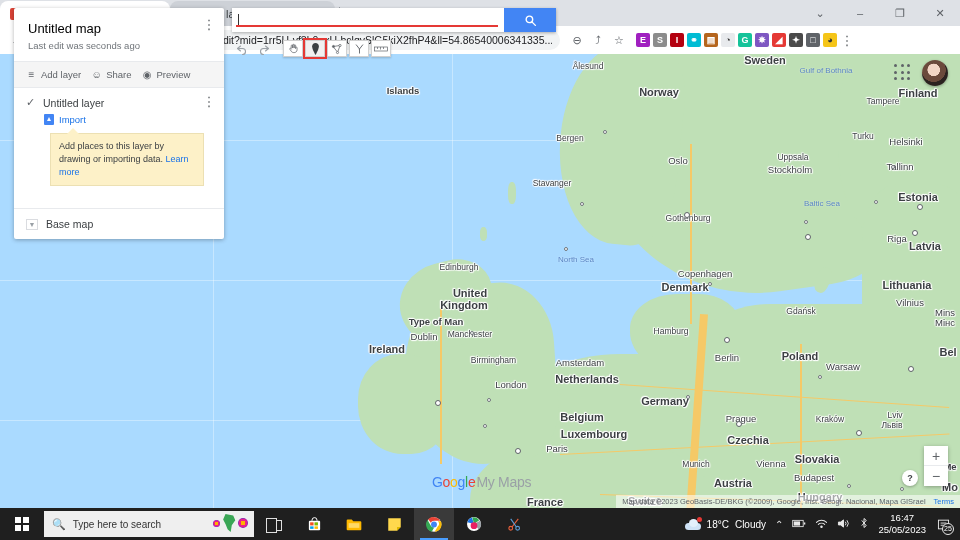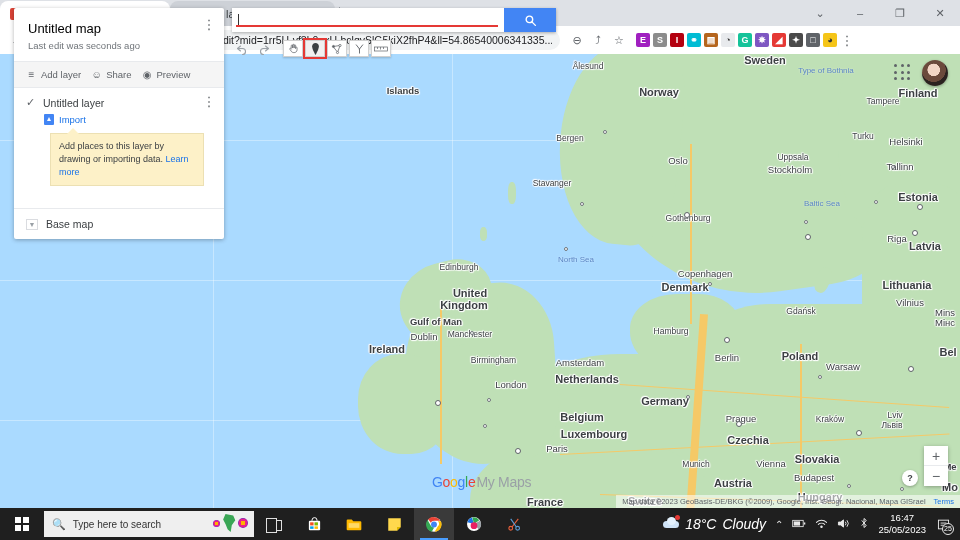--- a/index.html
+++ b/index.html
@@ -246,21 +246,21 @@
   .tb-app.active::after { content: ""; position: absolute; bottom: 0; left: 6px; right: 6px;
                           height: 2px; background: #4a9eff; }
   .tb-app.active { background: #3a3a3a; }
   .taskview { width: 16px; height: 13px; position: relative; }
   .taskview::before { content: ""; position: absolute; left: 0; top: 0; width: 9px; height: 13px;
                       border: 1.2px solid #e0e0e0; }
   .taskview::after { content: ""; position: absolute; right: 0; top: 2px; width: 4px; height: 9px;
                      border: 1.2px solid #e0e0e0; border-left: none; }
   .sysicon { width: 16px; height: 16px; display: flex; align-items: center; justify-content: center; }
   .tray { margin-left: auto; display: flex; align-items: center; gap: 9px; padding-right: 8px; }
-  .weather { display: flex; align-items: flex-start; gap: 6px; color: #fff; font-size: 14px; font-style: italic; }
+  .weather { display: flex; align-items: center; gap: 6px; color: #fff; font-size: 10px; }
   .cloudico { width: 16px; height: 12px; position: relative; }
   .cloudico .c1 { position: absolute; left: 0; bottom: 0; width: 16px; height: 7px;
                   background: #cfe3f7; border-radius: 5px; }
   .cloudico .c2 { position: absolute; left: 4px; bottom: 3px; width: 9px; height: 8px;
                   background: #e3f0fc; border-radius: 50%; }
   .cloudico .dot { position: absolute; right: -1px; top: -1px; width: 5px; height: 5px;
                    background: #e53935; border-radius: 50%; }
   .trayico { color: #e8e8e8; font-size: 10px; }
   .clock { color: #fff; font-size: 9.5px; line-height: 12px; text-align: center; }
   .notif { width: 17px; height: 17px; position: relative; color: #e8e8e8; font-size: 11px;
@@ -366,35 +366,35 @@
         <div class="maplabel lbl-country" style="left: 918px; top: 39px; transform: translate(-50%, -50%);">Finland</div>
         <div class="maplabel lbl-city" style="left: 883px; top: 47px; transform: translate(-50%, -50%);">Tampere</div>
         <div class="maplabel lbl-city" style="left: 570px; top: 84px; transform: translate(-50%, -50%);">Bergen</div>
         <div class="maplabel lbl-city" style="left: 863px; top: 82px; transform: translate(-50%, -50%);">Turku</div>
         <div class="maplabel lbl-capital" style="left: 906px; top: 87px; transform: translate(-50%, -50%);">Helsinki</div>
         <div class="maplabel lbl-capital" style="left: 678px; top: 106px; transform: translate(-50%, -50%);">Oslo</div>
         <div class="maplabel lbl-city" style="left: 793px; top: 103px; transform: translate(-50%, -50%);">Uppsala</div>
         <div class="maplabel lbl-capital" style="left: 790px; top: 115px; transform: translate(-50%, -50%);">Stockholm</div>
         <div class="maplabel lbl-capital" style="left: 900px; top: 112px; transform: translate(-50%, -50%);">Tallinn</div>
         <div class="maplabel lbl-city" style="left: 552px; top: 129px; transform: translate(-50%, -50%);">Stavanger</div>
-        <div class="maplabel lbl-water" style="left: 826px; top: 16px; transform: translate(-50%, -50%);">Type of Bothnia</div>
+        <div class="maplabel lbl-water" style="left: 826px; top: 16px; transform: translate(-50%, -50%);">Gulf of Bothnia</div>
         <div class="maplabel lbl-water" style="left: 822px; top: 149px; transform: translate(-50%, -50%);">Baltic Sea</div>
         <div class="maplabel lbl-country" style="left: 918px; top: 143px; transform: translate(-50%, -50%);">Estonia</div>
         <div class="maplabel lbl-city" style="left: 688px; top: 164px; transform: translate(-50%, -50%);">Gothenburg</div>
         <div class="maplabel lbl-capital" style="left: 897px; top: 184px; transform: translate(-50%, -50%);">Riga</div>
         <div class="maplabel lbl-country" style="left: 925px; top: 192px; transform: translate(-50%, -50%);">Latvia</div>
         <div class="maplabel lbl-city" style="left: 459px; top: 213px; transform: translate(-50%, -50%);">Edinburgh</div>
         <div class="maplabel lbl-water" style="left: 570px; top: 205px; transform: translate(-50%, -50%); padding-left: 12px;">North Sea</div>
         <div class="maplabel lbl-capital" style="left: 705px; top: 219px; transform: translate(-50%, -50%);">Copenhagen</div>
         <div class="maplabel lbl-country" style="left: 663px; top: 233px; transform: translate(-50%, -50%); padding-left: 44px;">Denmark</div>
         <div class="maplabel lbl-country" style="left: 907px; top: 231px; transform: translate(-50%, -50%);">Lithuania</div>
         <div class="maplabel lbl-capital" style="left: 910px; top: 248px; transform: translate(-50%, -50%);">Vilnius</div>
         <div class="maplabel lbl-country" style="left: 470px; top: 239px; transform: translate(-50%, -50%);">United</div>
         <div class="maplabel lbl-country" style="left: 464px; top: 251px; transform: translate(-50%, -50%);">Kingdom</div>
-        <div class="maplabel lbl-country-sm" style="left: 436px; top: 267px; transform: translate(-50%, -50%);">Gulf of Man</div>
+        <div class="maplabel lbl-country-sm" style="left: 436px; top: 267px; transform: translate(-50%, -50%);">Type of Man</div>
         <div class="maplabel lbl-city" style="left: 801px; top: 257px; transform: translate(-50%, -50%);">Gdańsk</div>
         <div class="maplabel lbl-capital" style="left: 945px; top: 258px; transform: translate(-50%, -50%);">Mins</div>
         <div class="maplabel lbl-capital" style="left: 945px; top: 268px; transform: translate(-50%, -50%);">Мінс</div>
         <div class="maplabel lbl-capital" style="left: 424px; top: 282px; transform: translate(-50%, -50%);">Dublin</div>
         <div class="maplabel lbl-city" style="left: 470px; top: 280px; transform: translate(-50%, -50%);">Manchester</div>
         <div class="maplabel lbl-city" style="left: 671px; top: 277px; transform: translate(-50%, -50%);">Hamburg</div>
         <div class="maplabel lbl-country" style="left: 387px; top: 295px; transform: translate(-50%, -50%);">Ireland</div>
         <div class="maplabel lbl-country" style="left: 800px; top: 302px; transform: translate(-50%, -50%);">Poland</div>
         <div class="maplabel lbl-capital" style="left: 727px; top: 303px; transform: translate(-50%, -50%);">Berlin</div>
         <div class="maplabel lbl-country" style="left: 948px; top: 298px; transform: translate(-50%, -50%);">Bel</div>

